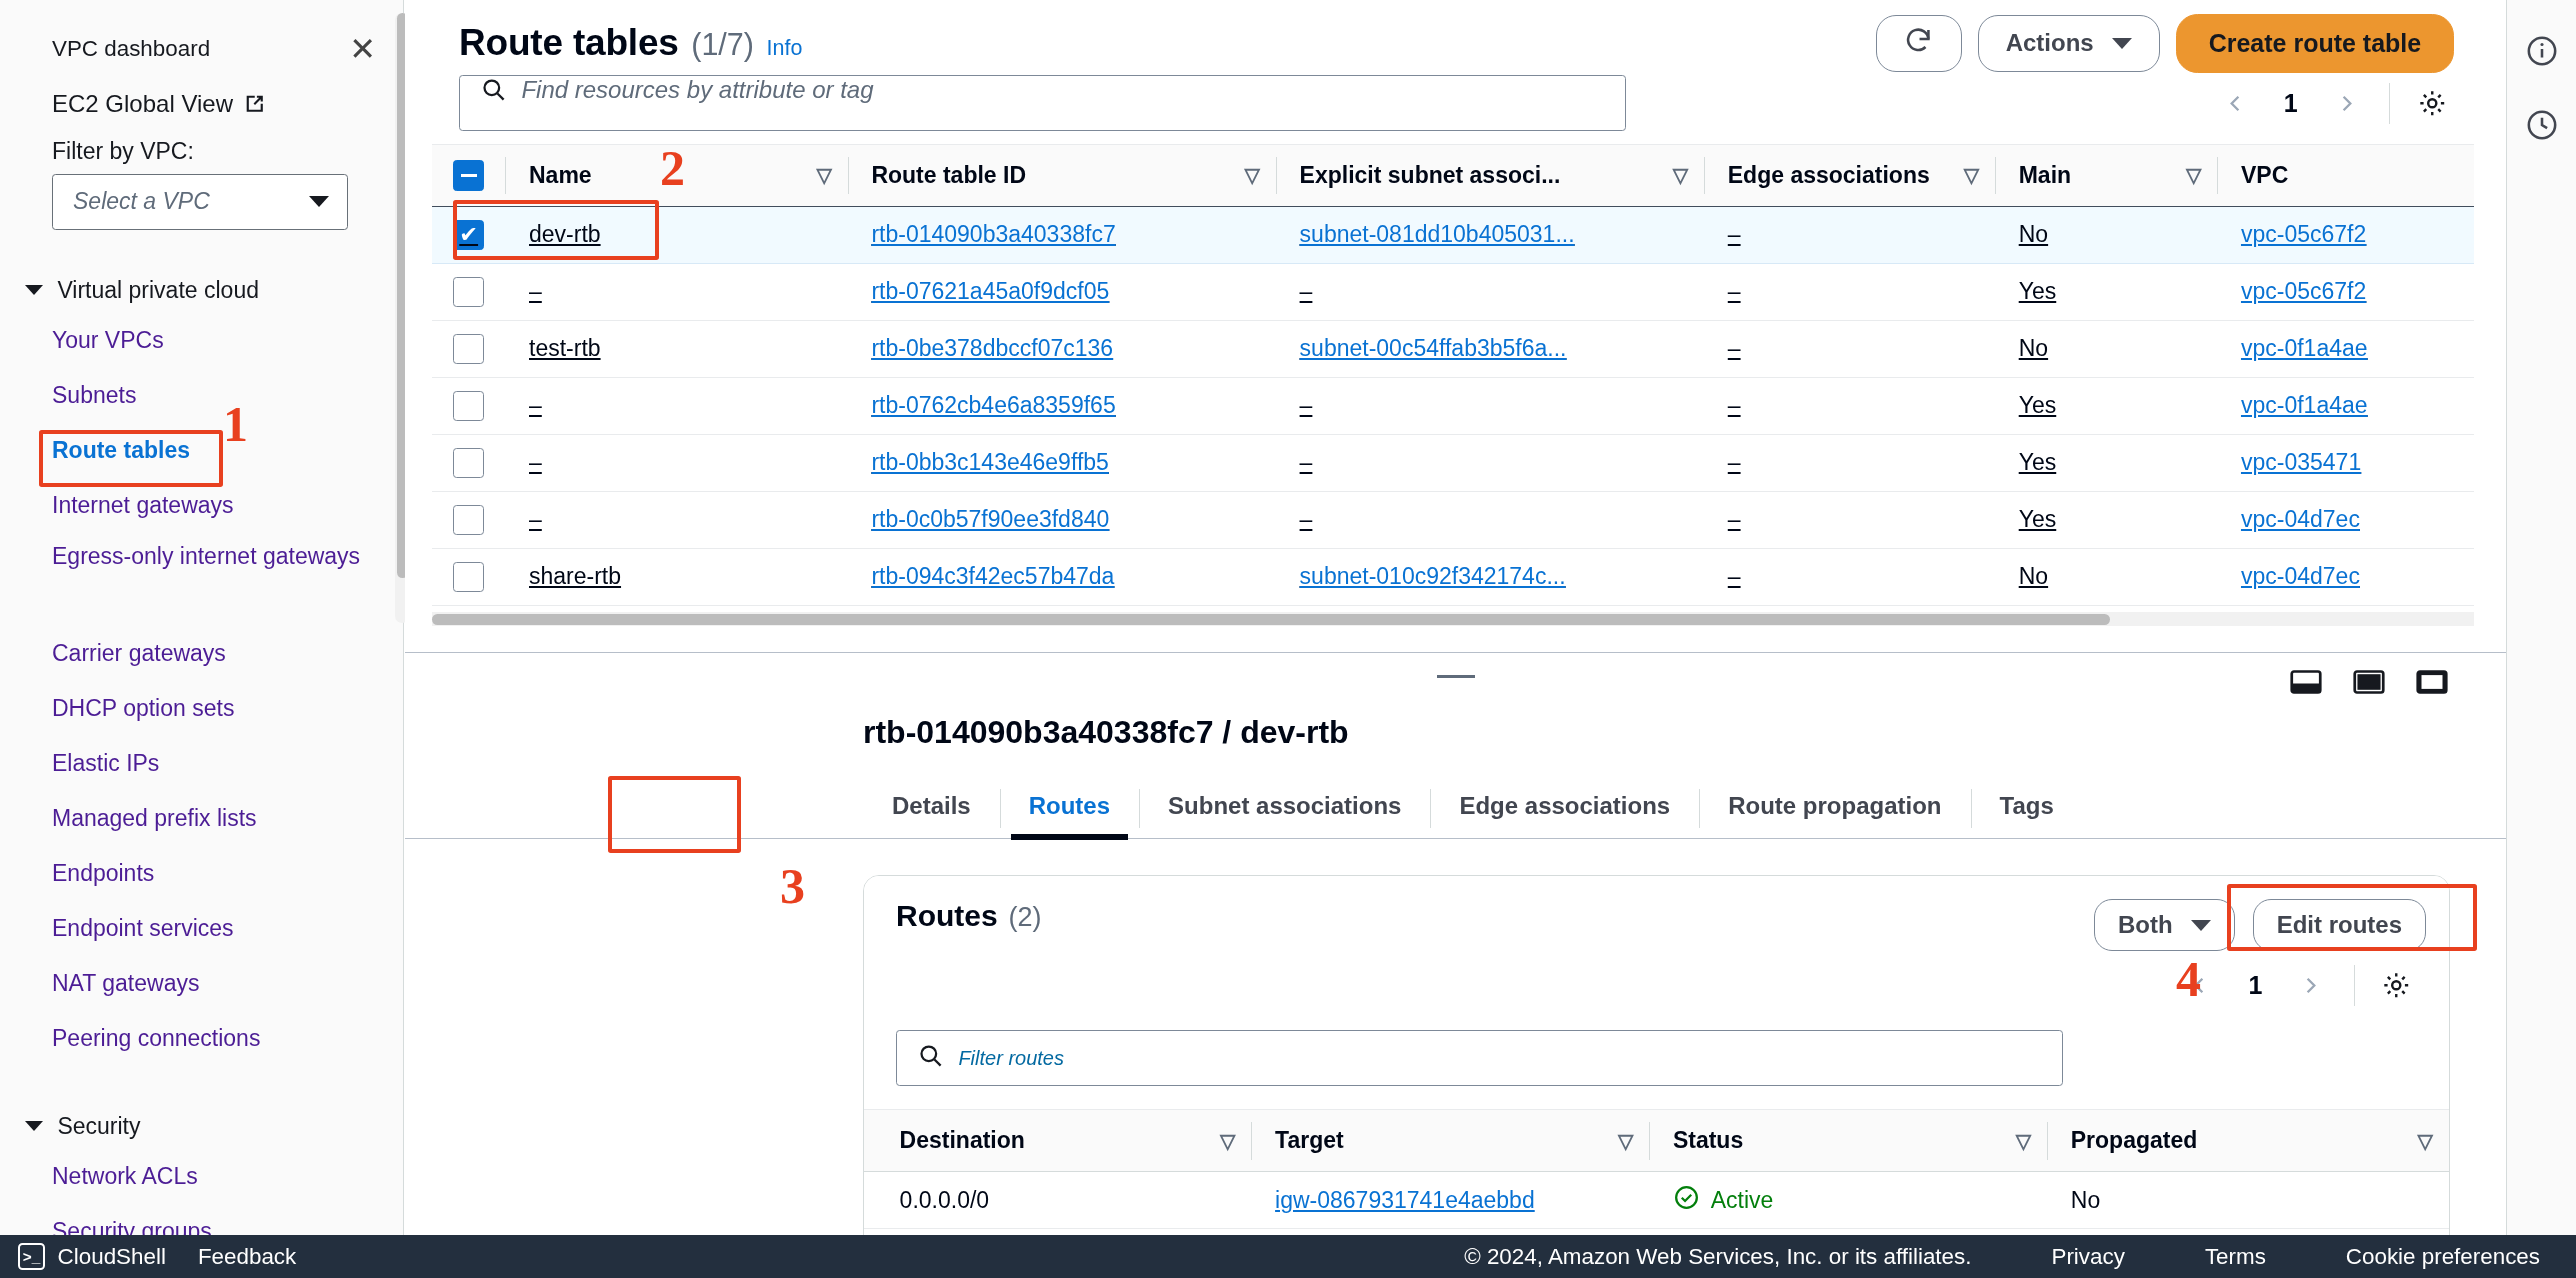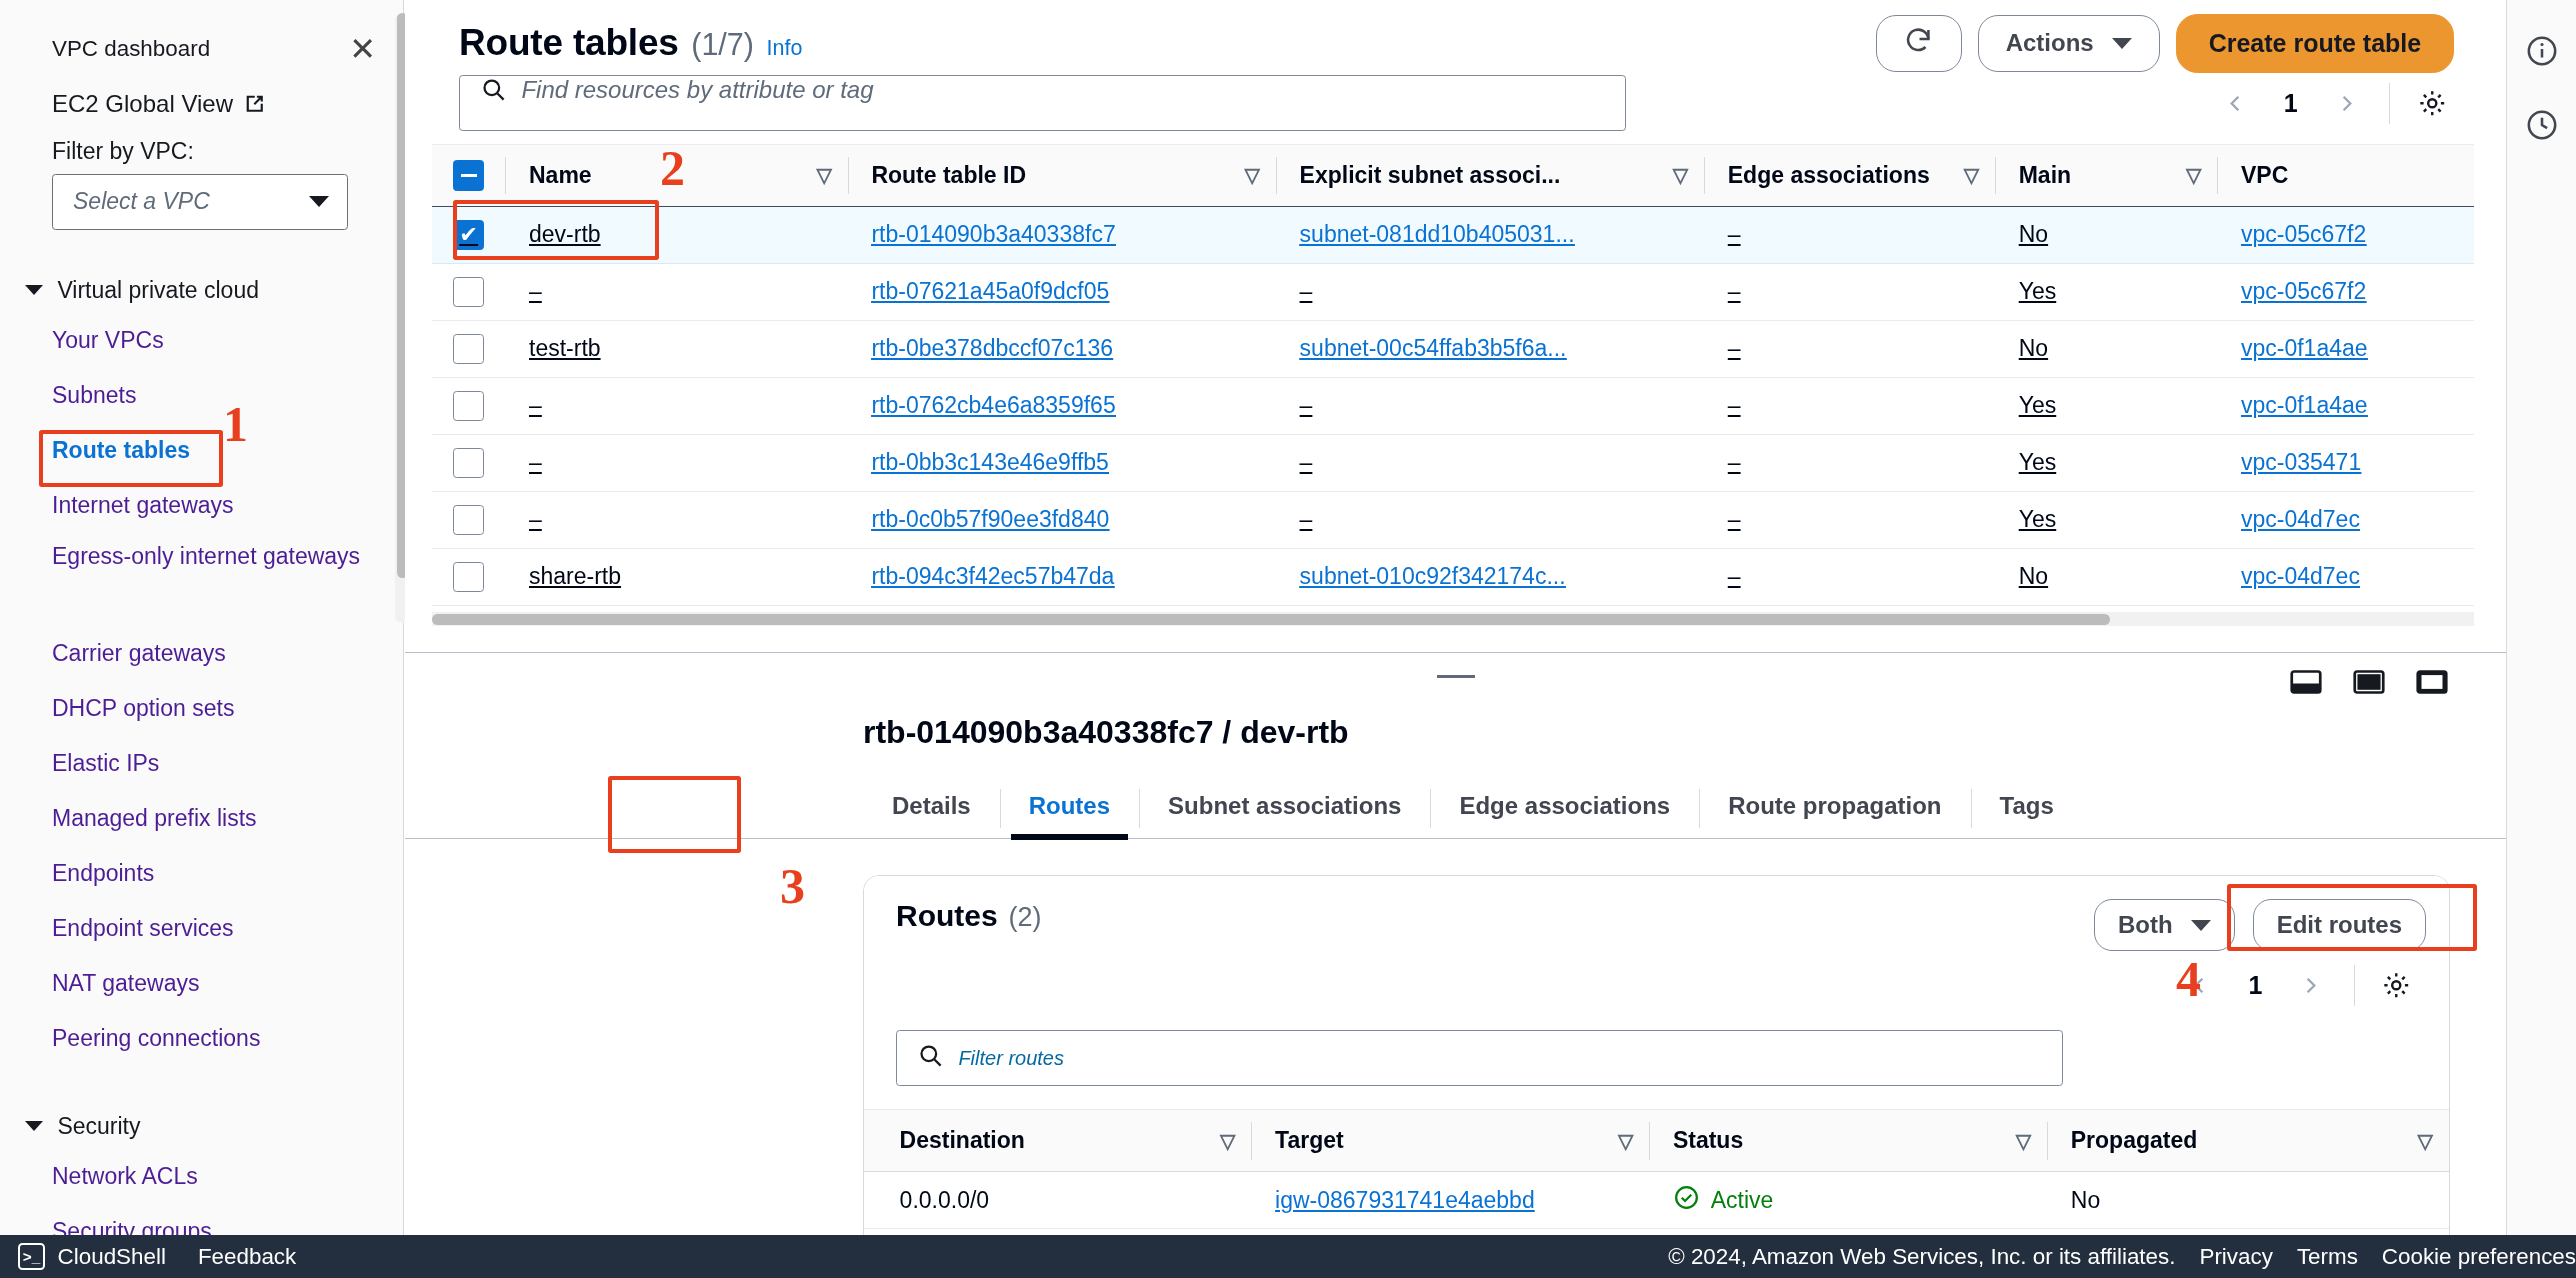--- a/index.html
+++ b/index.html
@@ -194,21 +194,21 @@
 
   
   #footer {
     position:absolute; left:0; bottom:0; width: 2576px; height: 43px;
     background:#232f3e; color:#fff; display:flex; align-items:center;
     font-size: 22.4px;
   }
   .ft-left { display:flex; align-items:center; gap: 32px; padding-left: 18px; }
   .ft-shell { display:flex; align-items:center; gap: 12.6px; cursor:pointer;}
   .shell-ic { width: 27px; height:27px; border:2.2px solid #fff; border-radius:4.5px; display:flex; align-items:center; justify-content:center; font-size:15.3px; font-weight:bold;}
-  .ft-right { margin-left:auto; display:flex; align-items:center; gap: 24px; }
+  .ft-right { margin-left:auto; display:flex; align-items:center; gap: 80px; padding-right: 36px;}
   .ft-link { cursor:pointer; }
   .copyright { color:#fff; }
 </style>
 </head>
 <body>
 
 <div id="sidebar">
 
   <div class="sb-top-row">
     <span>VPC dashboard</span>

